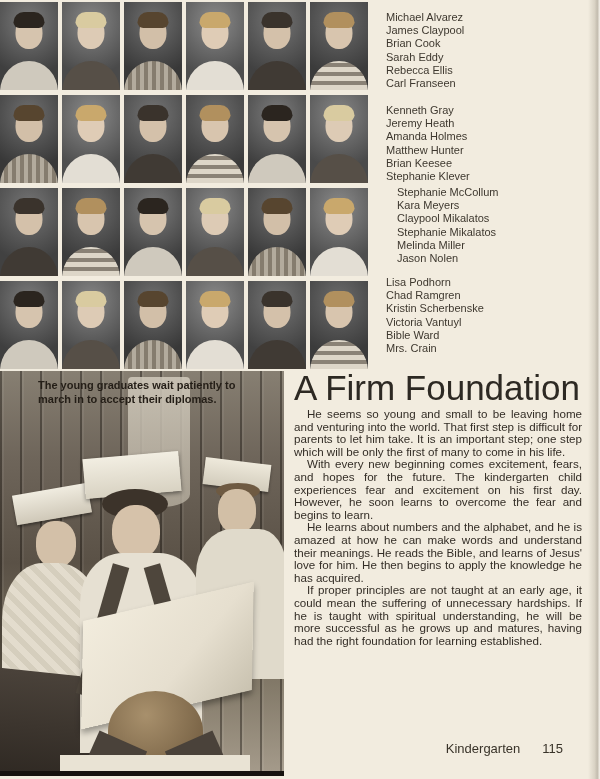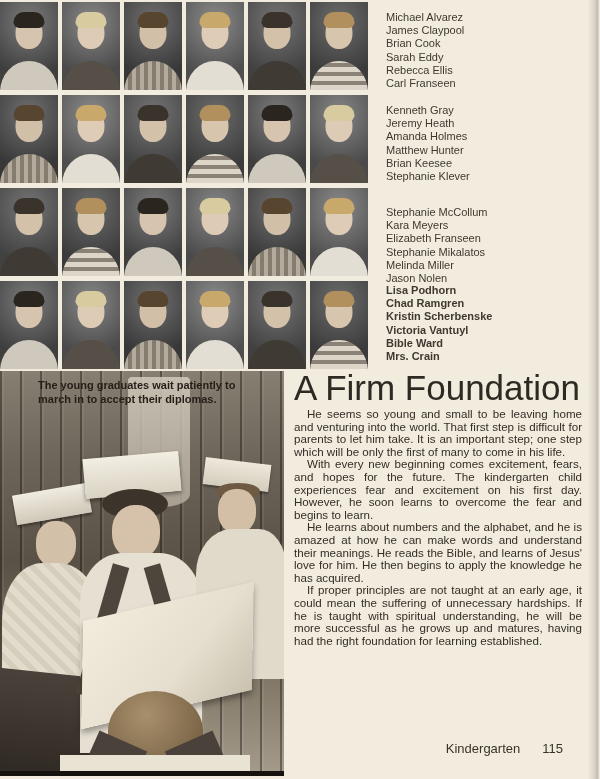--- a/index.html
+++ b/index.html
@@ -167,24 +167,24 @@
           <div class="p-shoulders"></div>
           <div class="p-head"></div>
           <div class="p-hair"></div>
         </div>
         <div class="portrait v3">
           <div class="p-shoulders"></div>
           <div class="p-head"></div>
           <div class="p-hair"></div>
         </div>
       </div>
-      <div class="name-list" style="top: 206px;">
+      <div class="name-list" style="top: 186px; margin-left: 11px;">
         <div class="name">Stephanie McCollum</div>
         <div class="name">Kara Meyers</div>
-        <div class="name">Elizabeth Franseen</div>
+        <div class="name">Claypool Mikalatos</div>
         <div class="name">Stephanie Mikalatos</div>
         <div class="name">Melinda Miller</div>
         <div class="name">Jason Nolen</div>
       </div>
       <div class="photo-row" style="top: 281px;">
         <div class="portrait v0">
           <div class="p-shoulders"></div>
           <div class="p-head"></div>
           <div class="p-hair"></div>
         </div>
@@ -207,21 +207,21 @@
           <div class="p-shoulders"></div>
           <div class="p-head"></div>
           <div class="p-hair"></div>
         </div>
         <div class="portrait v5">
           <div class="p-shoulders"></div>
           <div class="p-head"></div>
           <div class="p-hair"></div>
         </div>
       </div>
-      <div class="name-list" style="top: 284px; font-weight: bold;">
+      <div class="name-list" style="top: 276px;">
         <div class="name">Lisa Podhorn</div>
         <div class="name">Chad Ramgren</div>
         <div class="name">Kristin Scherbenske</div>
         <div class="name">Victoria Vantuyl</div>
         <div class="name">Bible Ward</div>
         <div class="name">Mrs. Crain</div>
       </div>
     </section>
 
   <figure class="feature">

